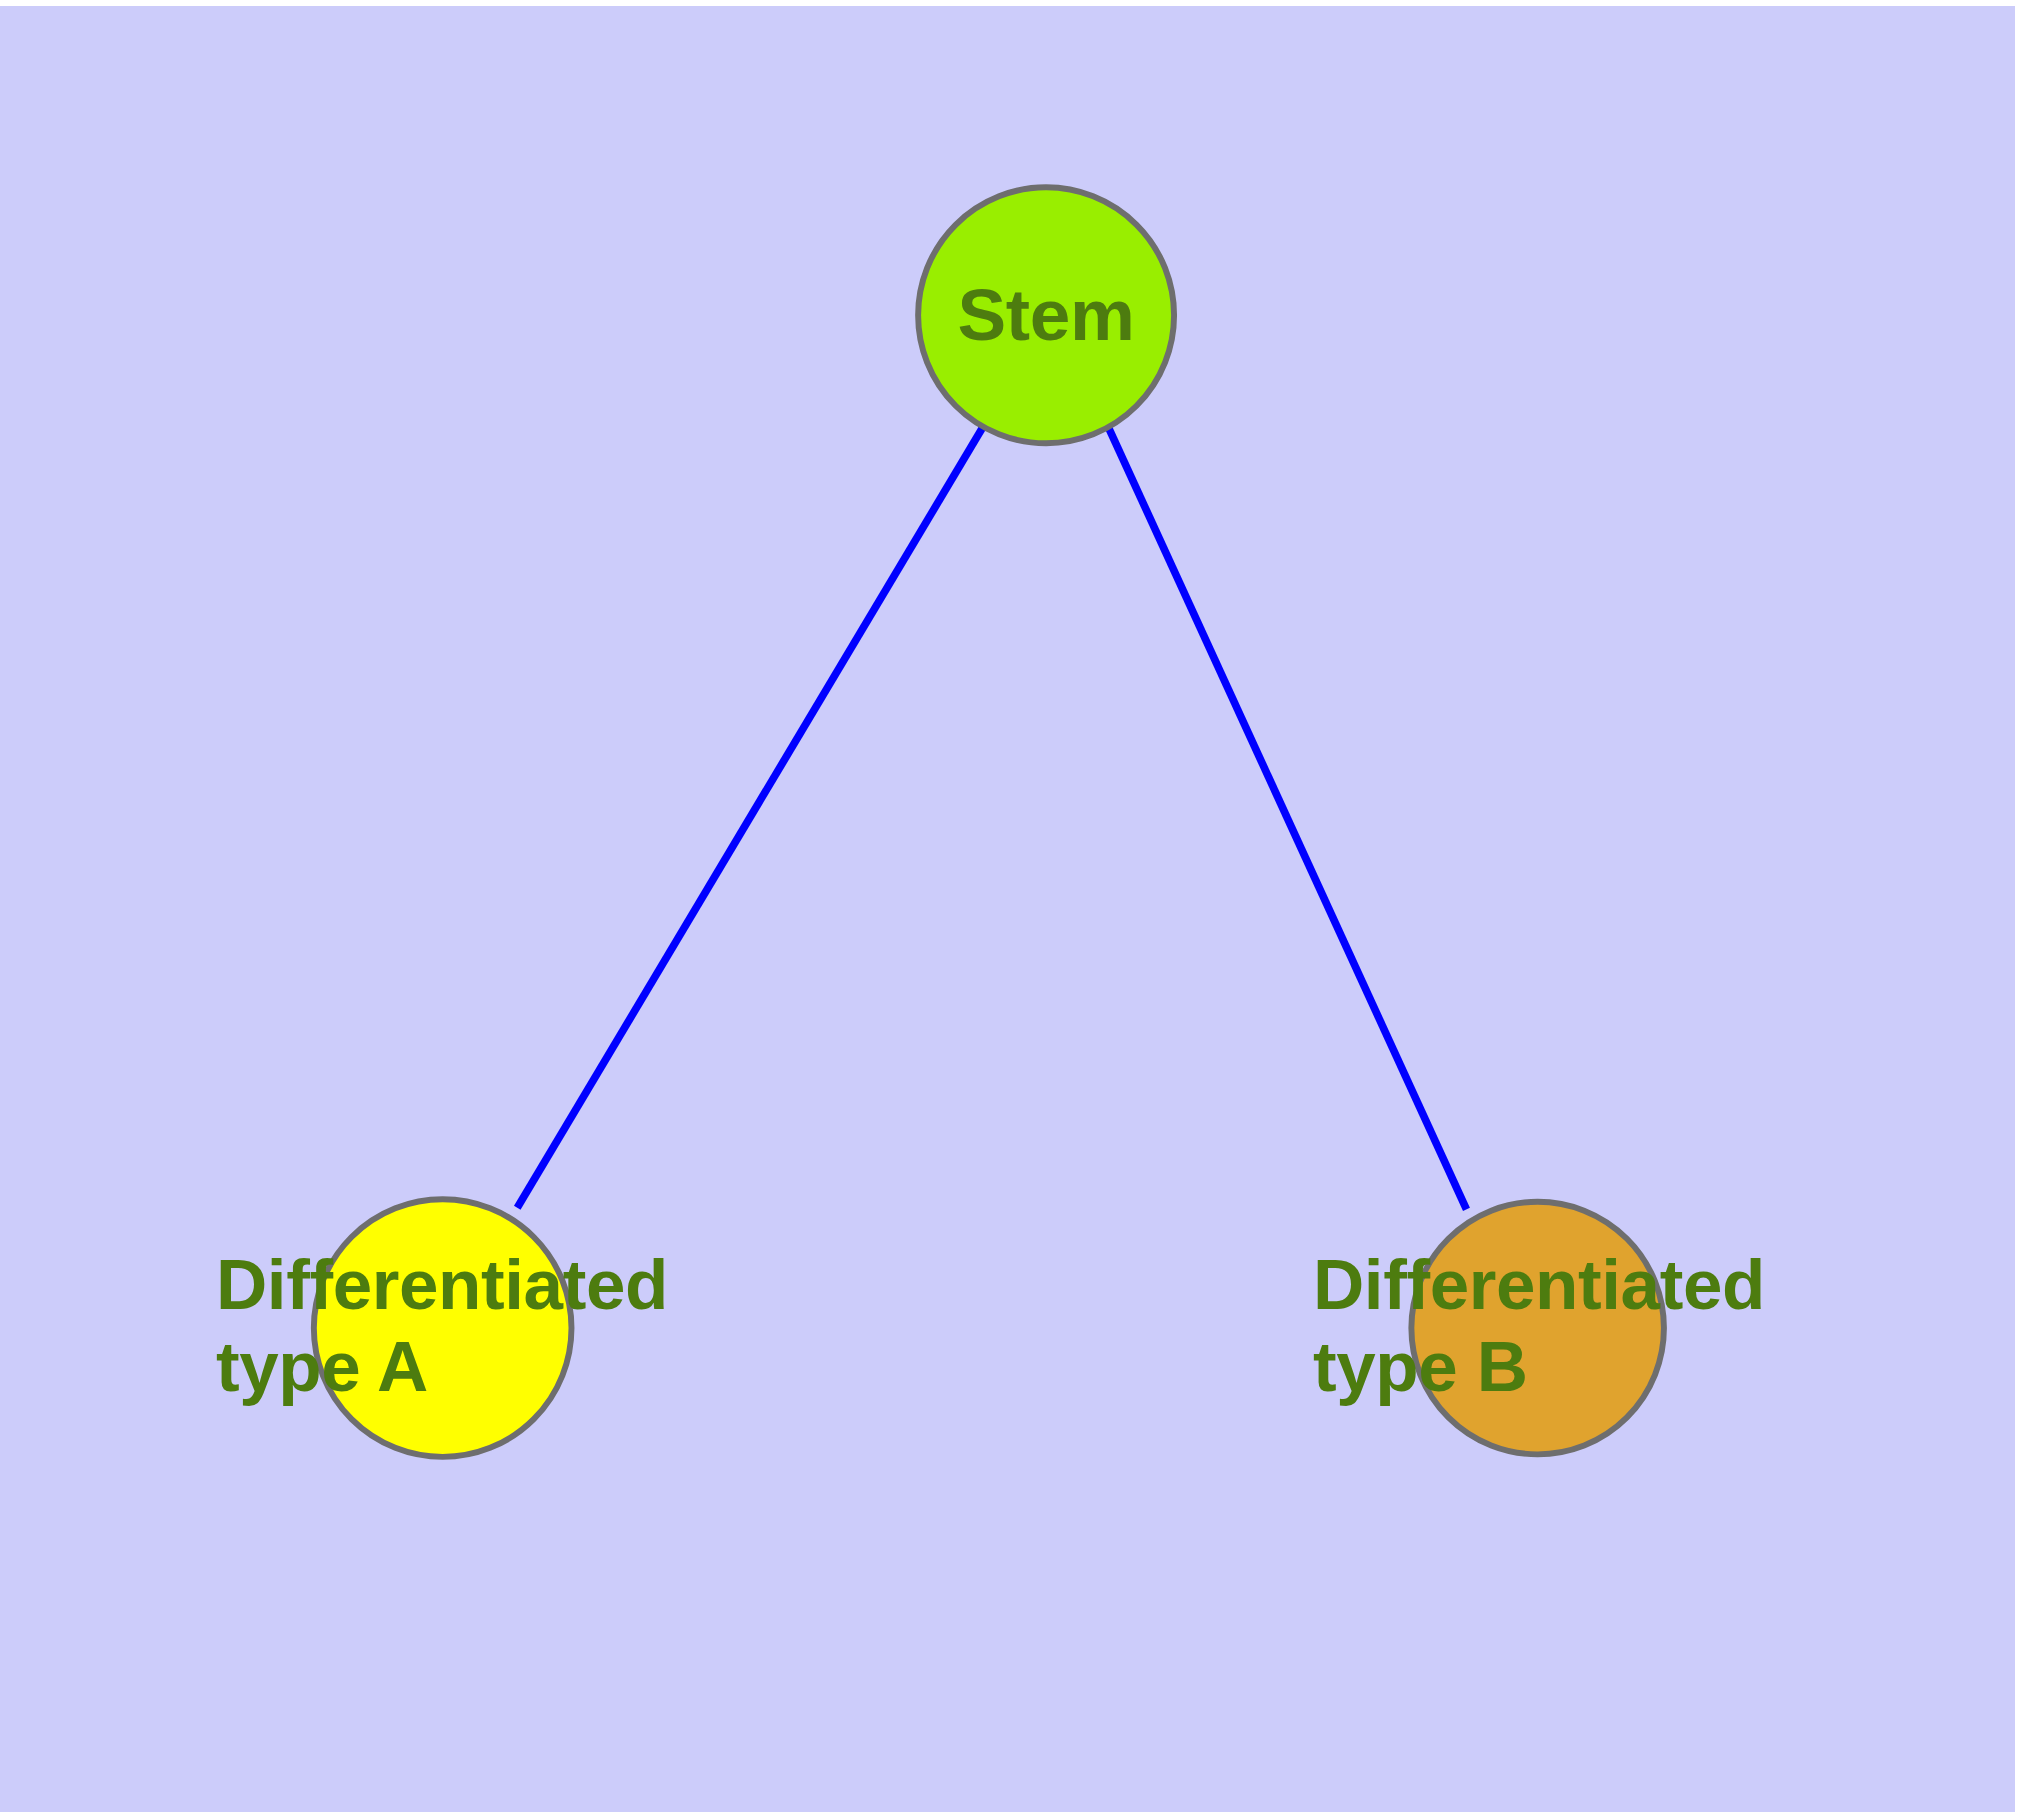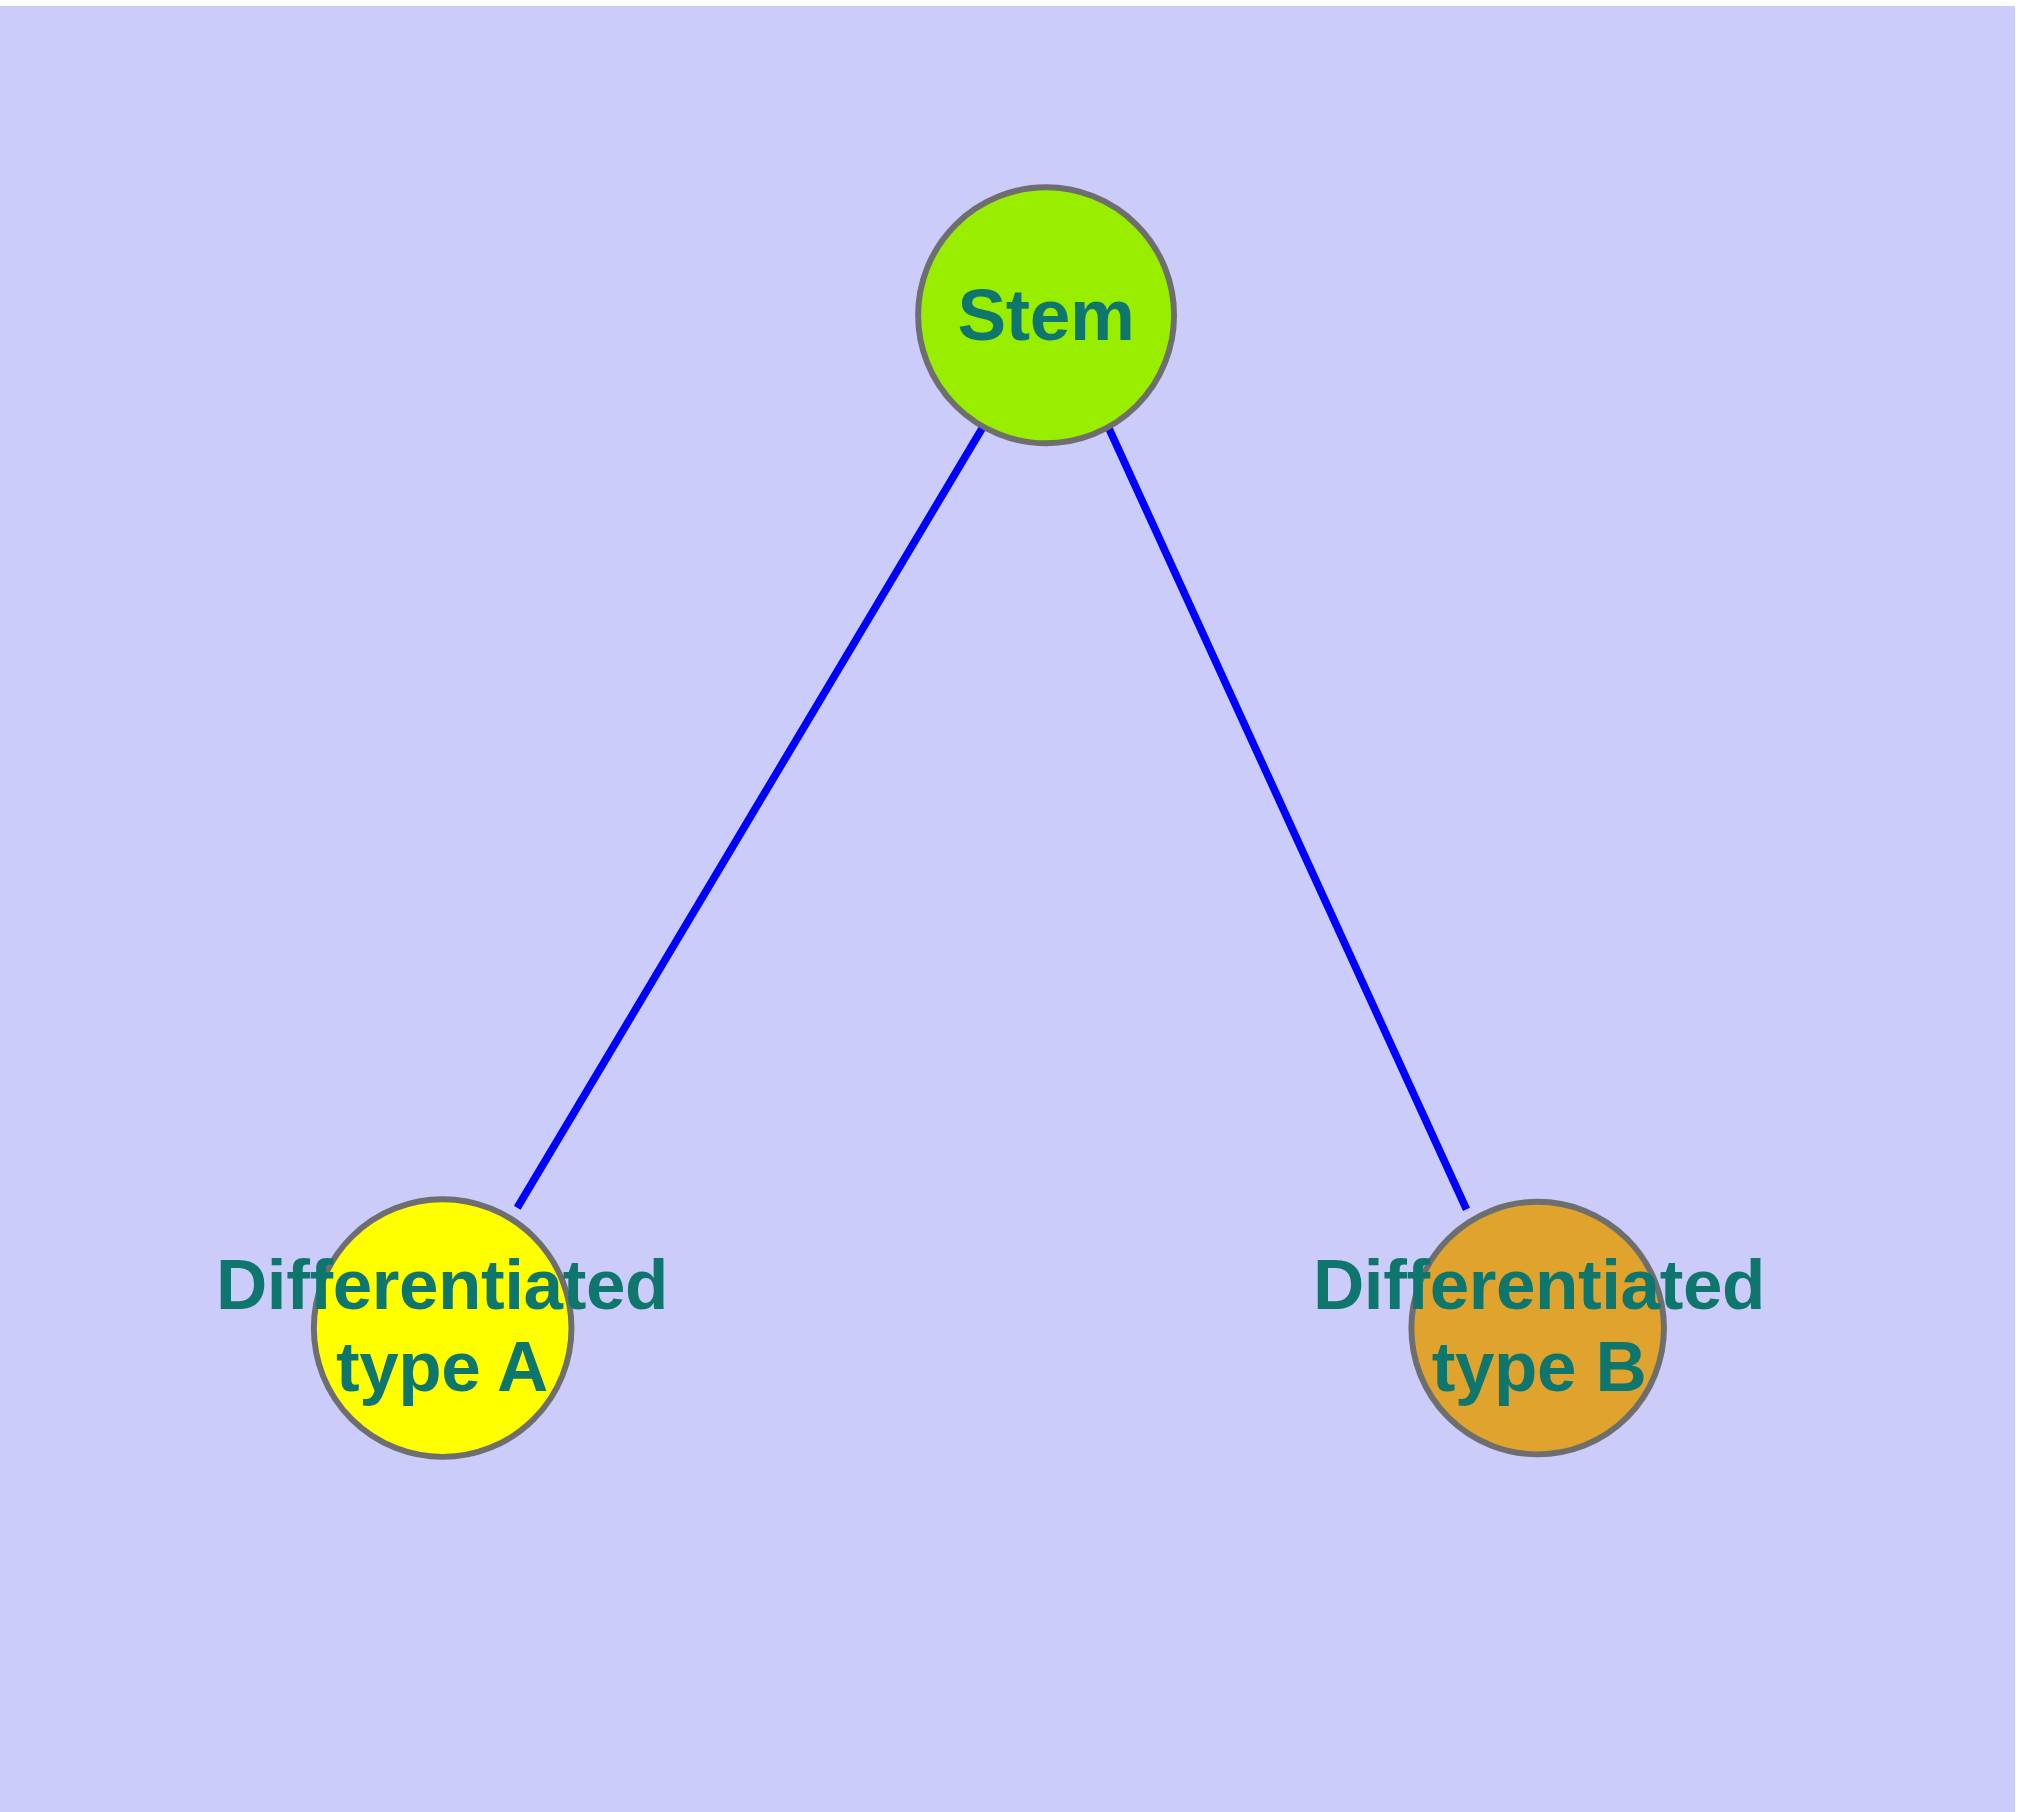--- a/index.html
+++ b/index.html
@@ -35,24 +35,23 @@
     stroke: #6e6e6e;
     stroke-width: 7;
   }
   .edge-line {
     stroke: #0000ff;
     stroke-width: 9;
     stroke-linecap: butt;
   }
   .node-label {
     position: absolute;
-    color: #0f766e;
+    color: #4d7c0f;
     font-weight: bold;
     font-family: "Liberation Sans", sans-serif;
-    text-align: center;
     line-height: 1.16;
     white-space: pre;
     letter-spacing: -0.4px;
     pointer-events: none;
   }
   #label-stem {
     left: 1046px;
     top: 315px;
     transform: translate(-50%, -50%);
     font-size: 73px;

